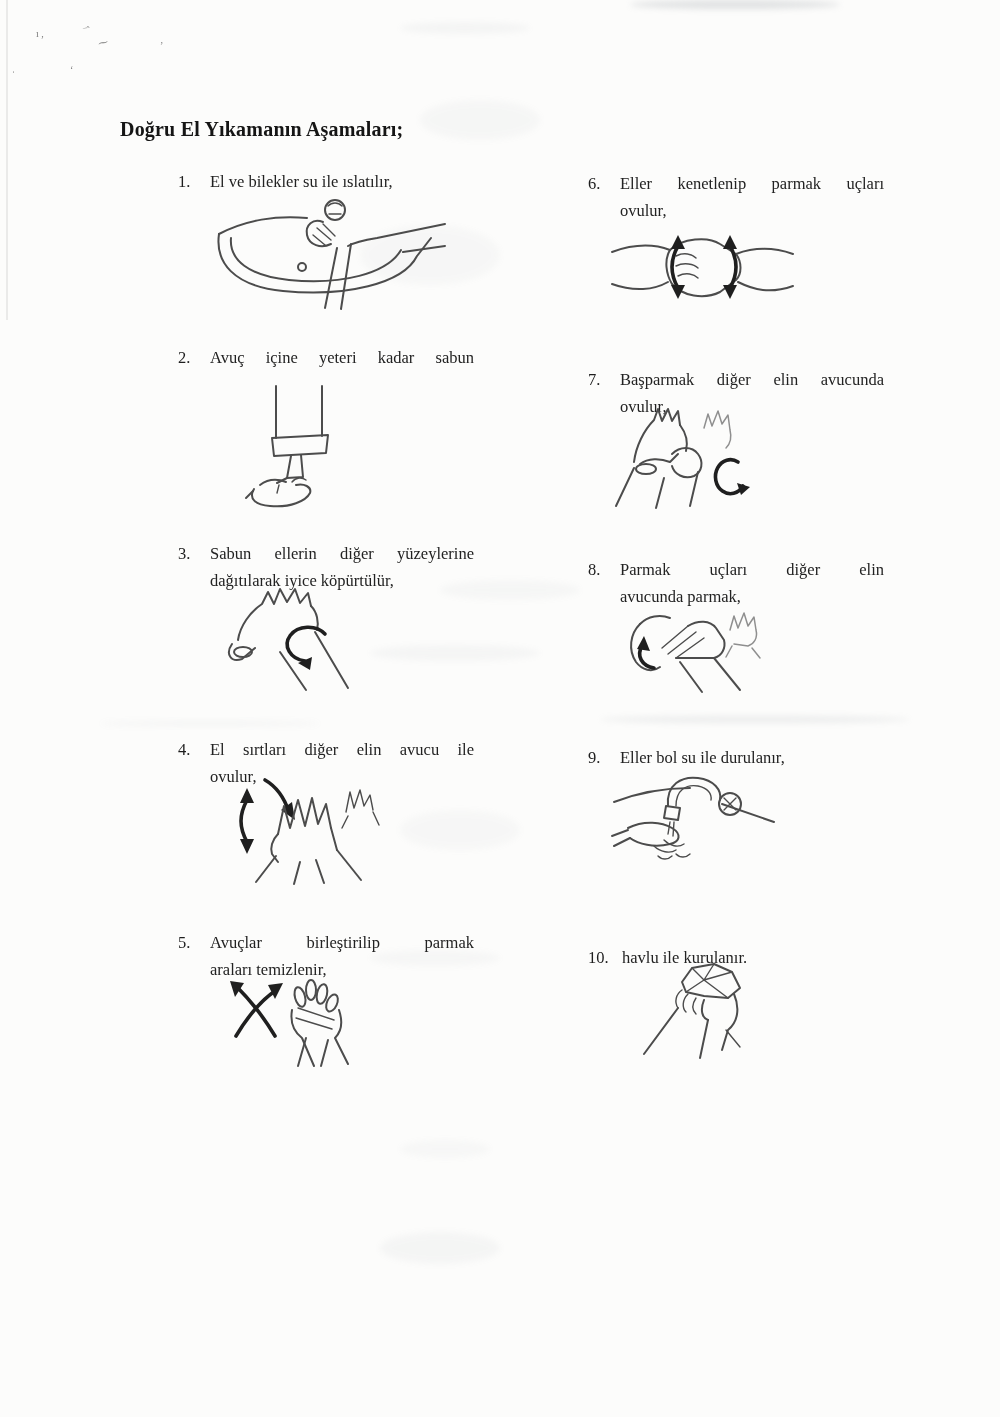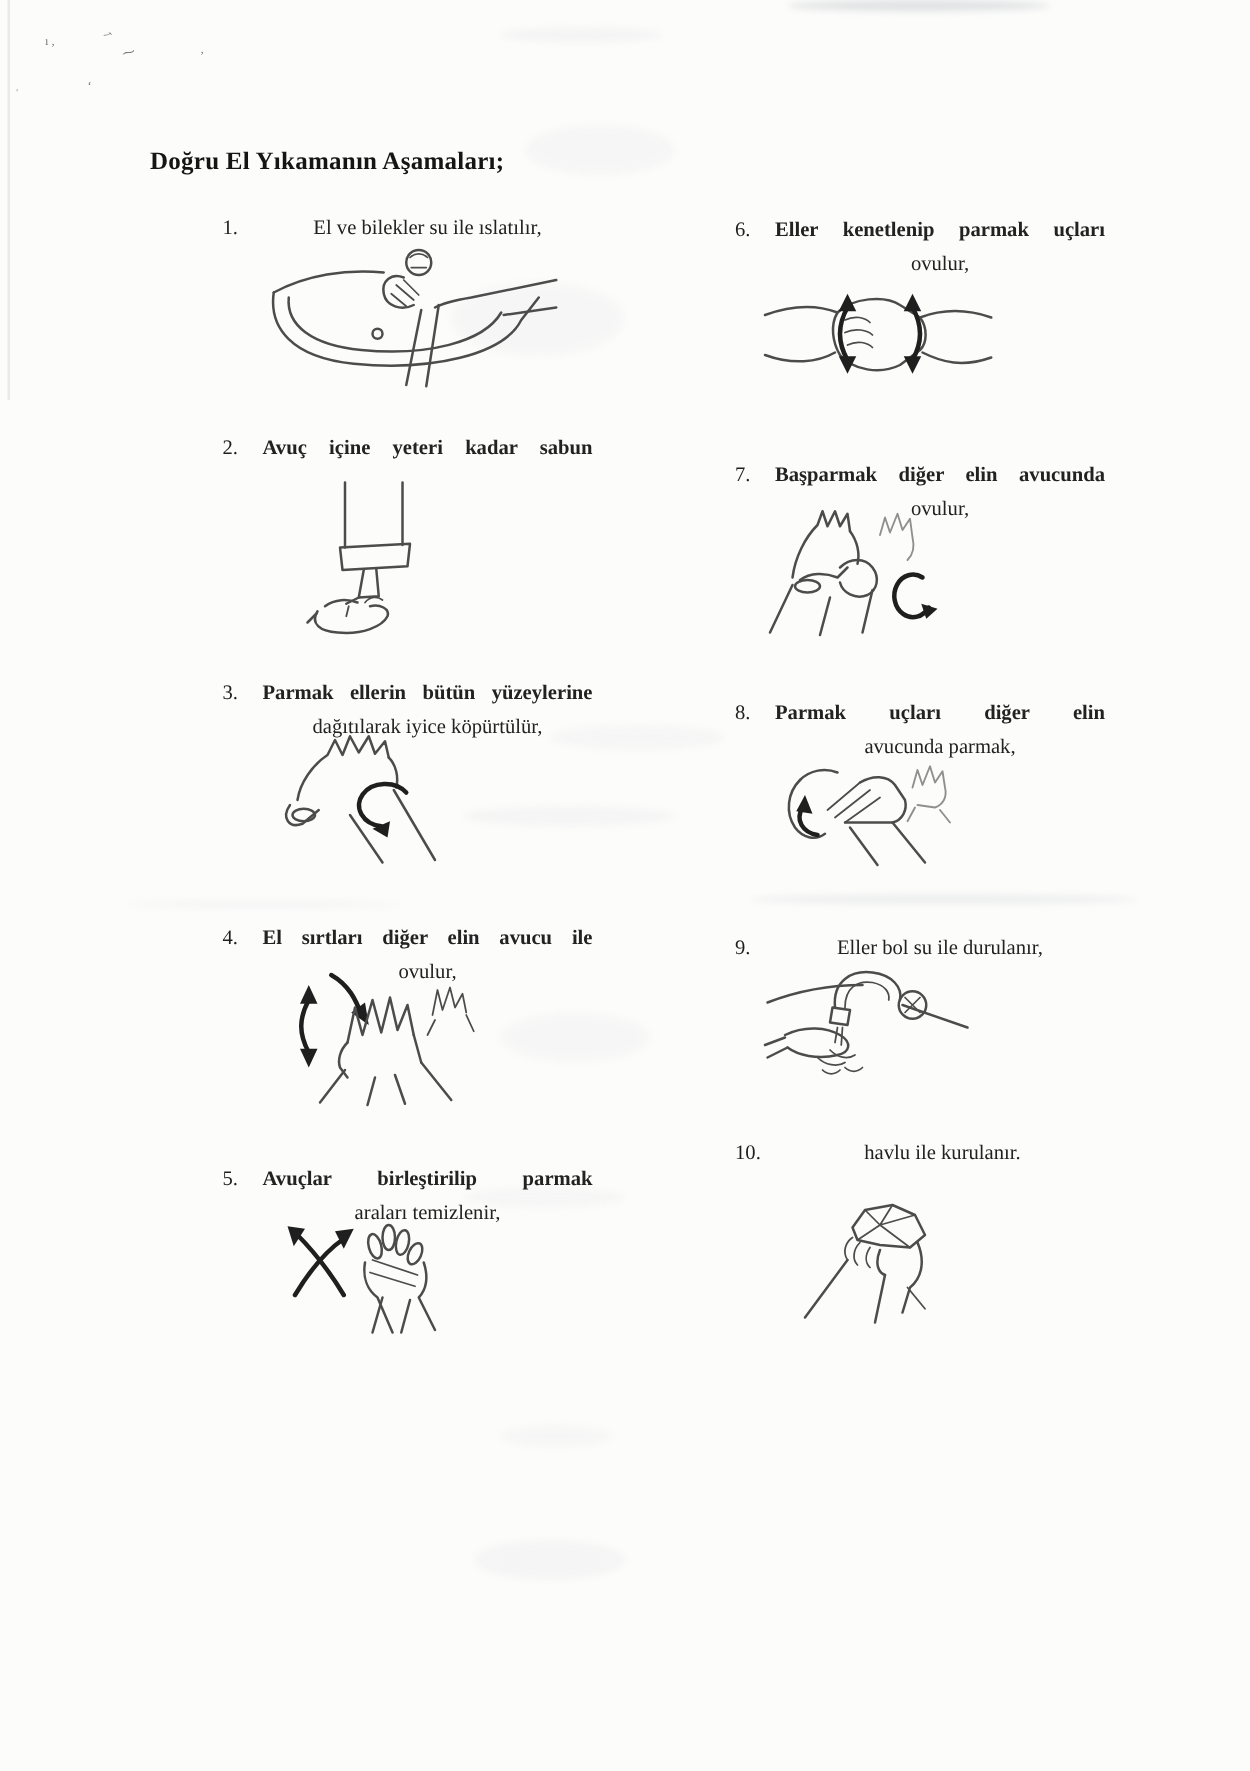--- a/index.html
+++ b/index.html
@@ -9,22 +9,22 @@
     font-family:"Liberation Serif","DejaVu Serif",serif;
     color:#1e1e1e;overflow:hidden;
   }
   .page-title{
     position:absolute;left:120px;top:118px;
     font-size:20px;font-weight:bold;letter-spacing:.2px;color:#151515;
   }
   .step{position:absolute;font-size:16.5px;line-height:27px;}
   .step .num{position:absolute;left:0;top:0;}
   .step .txt{margin-left:32px;width:264px;}
-  .line{color:#222;text-align:center;}
-  .line.j{text-align:justify;text-align-last:justify;font-weight:bold;}
+  .line{color:#222;}
+  .line.j{text-align:justify;text-align-last:justify;}
   svg.illu{position:absolute;overflow:visible;}
   svg.illu path, svg.illu circle, svg.illu ellipse{
     fill:none;stroke:#4c4c4c;stroke-width:2;stroke-linecap:round;stroke-linejoin:round;
   }
   svg.illu .thin{stroke-width:1.4;}
   svg.illu .faint{stroke:#8f8f8f;stroke-width:1.5;}
   svg.illu .bold{stroke:#1f1f1f;stroke-width:3.6;}
   svg.illu polygon{fill:#1f1f1f;stroke:none;}
   .smudge{position:absolute;background:#9aa0a6;filter:blur(3px);border-radius:50%;}
   .mark{position:absolute;color:#7a7a7a;font-size:10px;}
@@ -66,21 +66,21 @@
 <div class="step" style="left:178px;top:344px;width:296px">
   <span class="num">2.</span>
   <div class="txt">
     <div class="line j">Avuç içine yeteri kadar sabun</div>
   </div>
 </div>
 
 <div class="step" style="left:178px;top:540px;width:296px">
   <span class="num">3.</span>
   <div class="txt">
-    <div class="line j">Parmak ellerin bütün yüzeylerine</div>
+    <div class="line j">Sabun ellerin diğer yüzeylerine</div>
     <div class="line">dağıtılarak iyice köpürtülür,</div>
   </div>
 </div>
 
 <div class="step" style="left:178px;top:736px;width:296px">
   <span class="num">4.</span>
   <div class="txt">
     <div class="line j">El sırtları diğer elin avucu ile</div>
     <div class="line">ovulur,</div>
   </div>
@@ -118,21 +118,21 @@
   </div>
 </div>
 
 <div class="step" style="left:588px;top:744px;width:296px">
   <span class="num">9.</span>
   <div class="txt">
       <div class="line">Eller bol su ile durulanır,</div>
     </div>
 </div>
 
-<div class="step" style="left:588px;top:908px;width:298px">
+<div class="step" style="left:588px;top:944px;width:298px">
   <span class="num">10.</span>
   <div class="txt" style="margin-left:34px;">
     <div class="line">havlu ile kurulanır.</div>
   </div>
 </div>
 
 <svg class="illu" style="left:205px;top:194px;width:245px;height:118px" viewBox="0 0 245 118">
   <path d="M14,40 C10,68 28,92 78,97 C140,103 198,90 212,62 L226,44"></path>
   <path d="M14,40 C40,26 72,21 102,24"></path>
   <path d="M26,44 C24,66 44,82 84,86 C136,91 182,80 196,56"></path>

